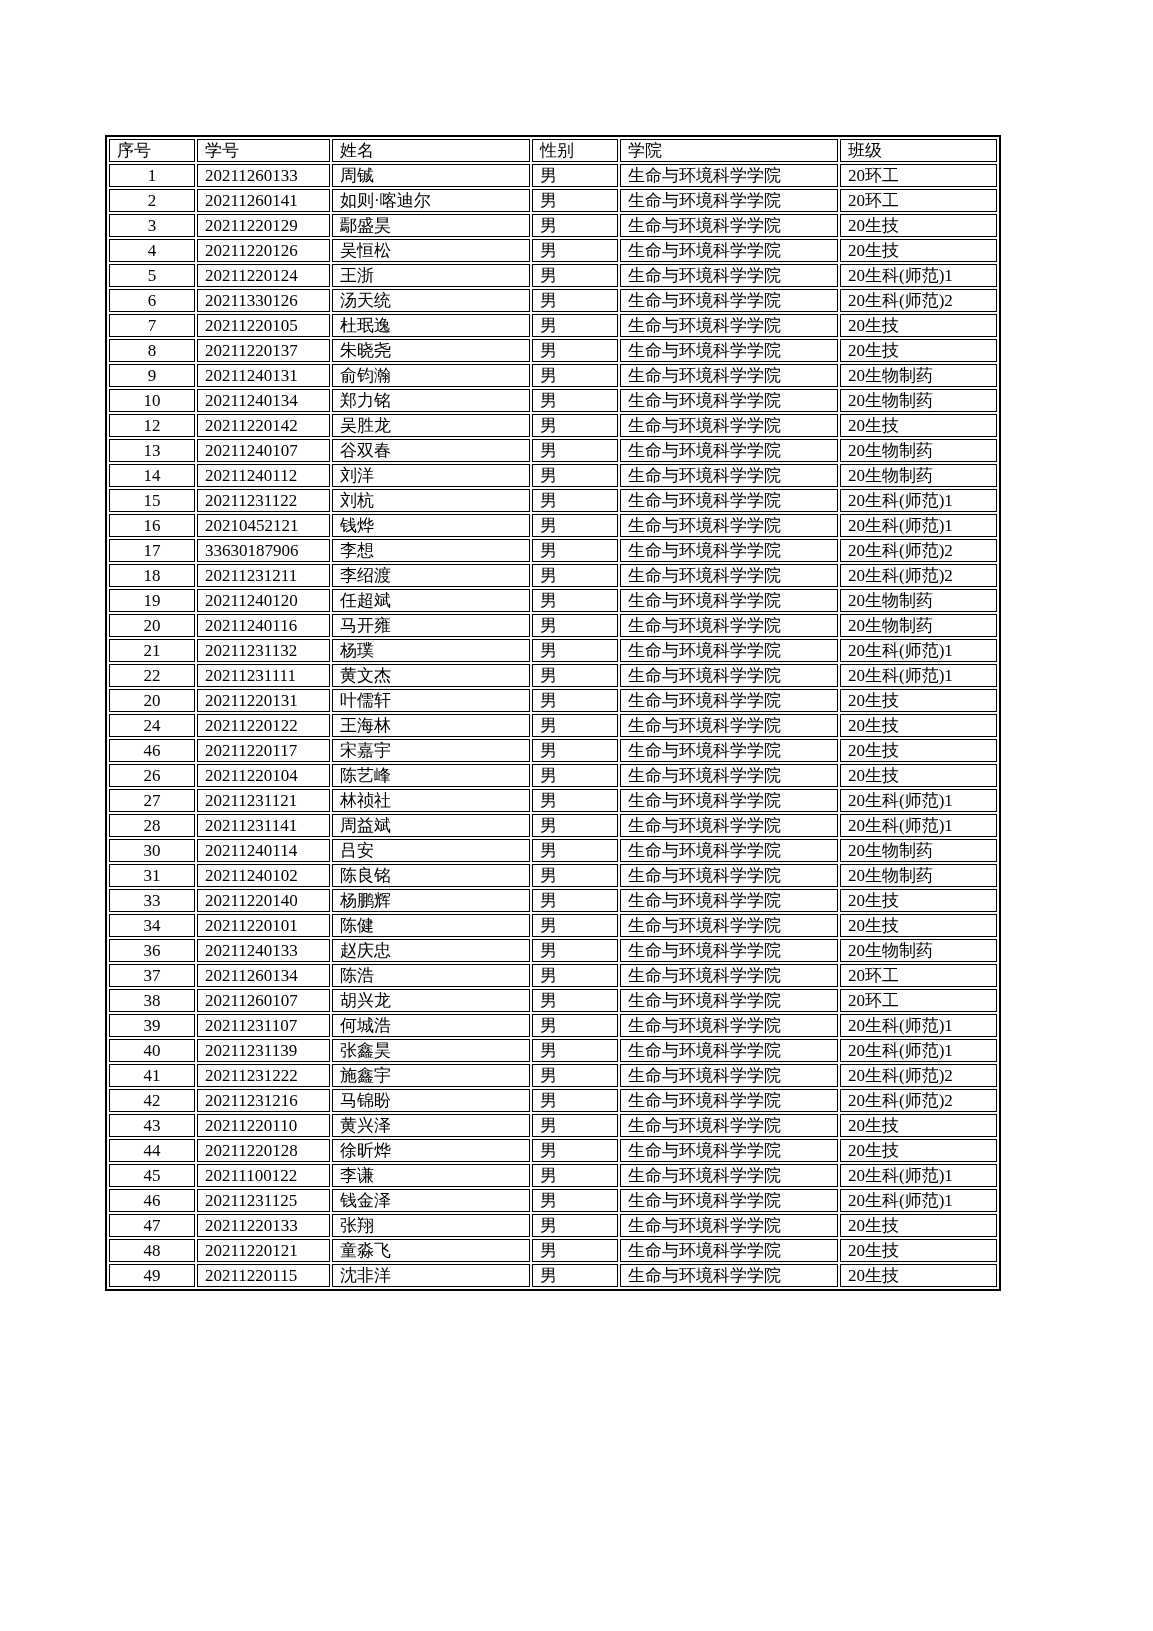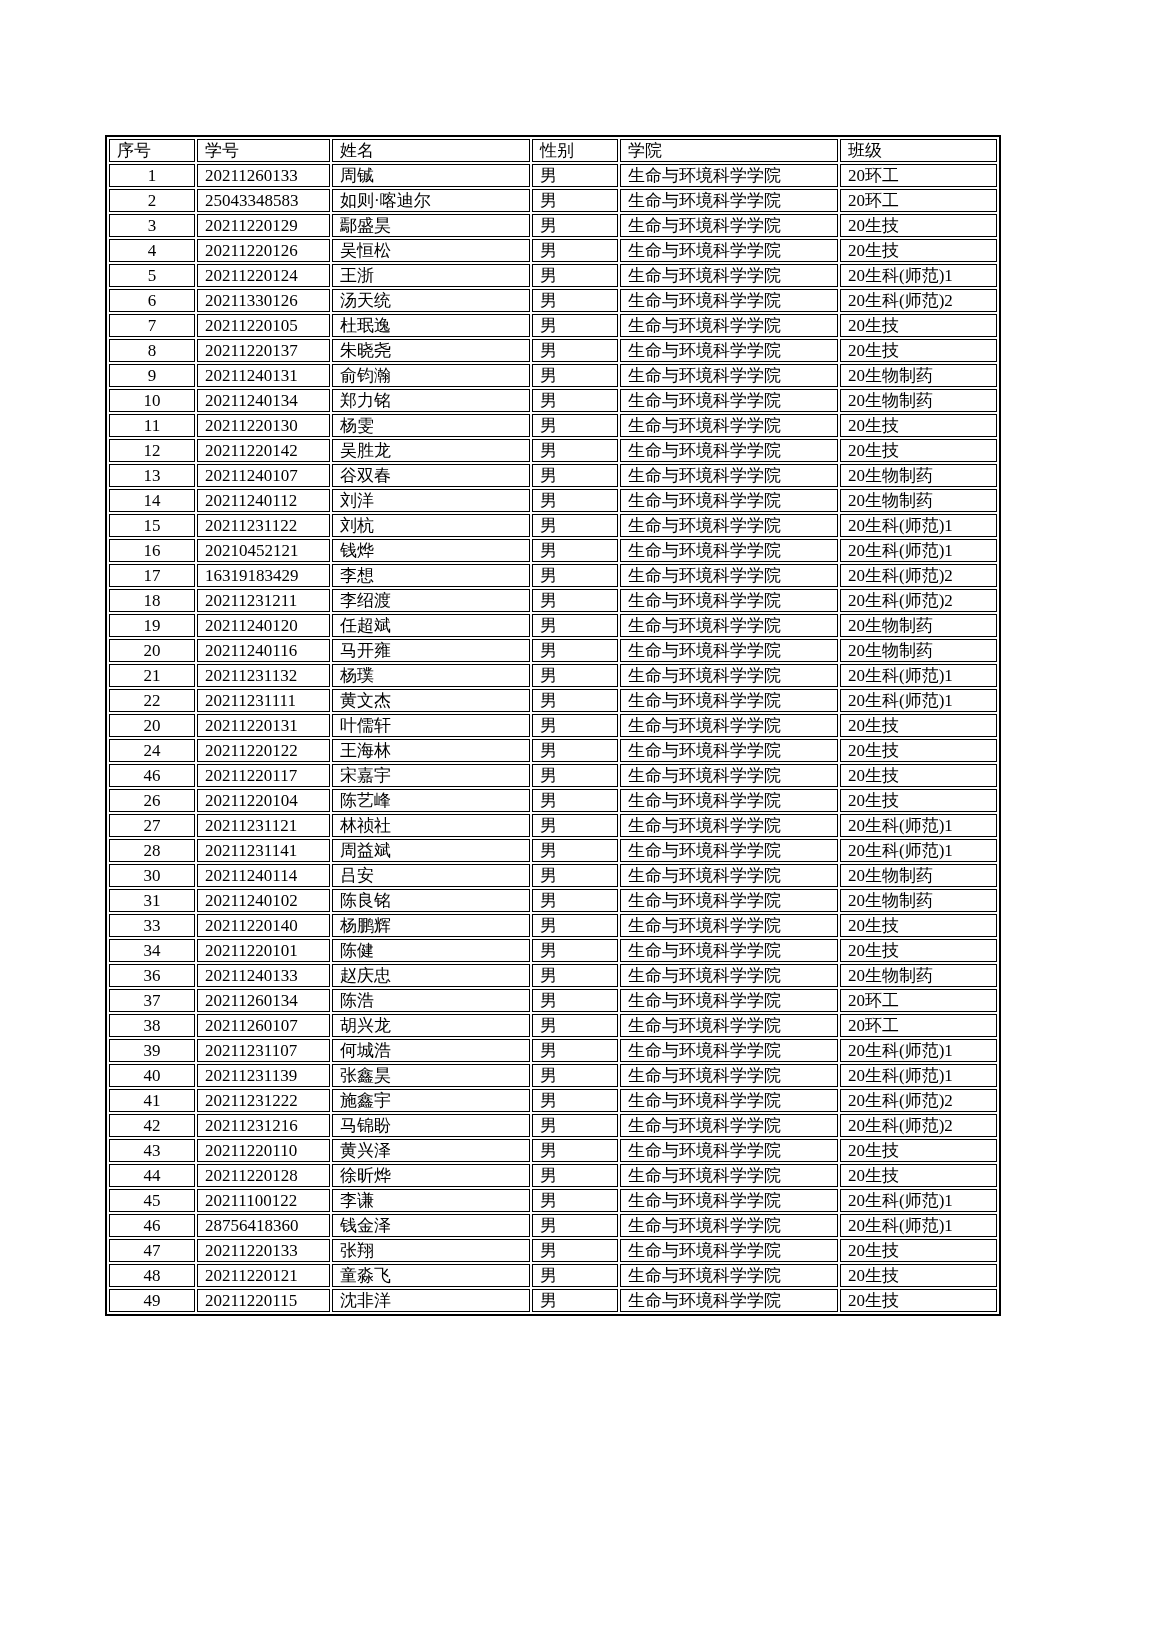--- a/index.html
+++ b/index.html
@@ -77,21 +77,21 @@
         <tr>
           <td class="c-center">1</td>
           <td>20211260133</td>
           <td>周铖</td>
           <td>男</td>
           <td>生命与环境科学学院</td>
           <td>20环工</td>
         </tr>
         <tr>
           <td class="c-center">2</td>
-          <td>25043348583</td>
+          <td>20211260141</td>
           <td>如则·喀迪尔</td>
           <td>男</td>
           <td>生命与环境科学学院</td>
           <td>20环工</td>
         </tr>
         <tr>
           <td class="c-center">3</td>
           <td>20211220129</td>
           <td>鄢盛昊</td>
           <td>男</td>
@@ -148,28 +148,20 @@
         </tr>
         <tr>
           <td class="c-center">10</td>
           <td>20211240134</td>
           <td>郑力铭</td>
           <td>男</td>
           <td>生命与环境科学学院</td>
           <td>20生物制药</td>
         </tr>
         <tr>
-          <td class="c-center">11</td>
-          <td>20211220130</td>
-          <td>杨雯</td>
-          <td>男</td>
-          <td>生命与环境科学学院</td>
-          <td>20生技</td>
-        </tr>
-        <tr>
           <td class="c-center">12</td>
           <td>20211220142</td>
           <td>吴胜龙</td>
           <td>男</td>
           <td>生命与环境科学学院</td>
           <td>20生技</td>
         </tr>
         <tr>
           <td class="c-center">13</td>
           <td>20211240107</td>
@@ -197,21 +189,21 @@
         <tr>
           <td class="c-center">16</td>
           <td>20210452121</td>
           <td>钱烨</td>
           <td>男</td>
           <td>生命与环境科学学院</td>
           <td>20生科(师范)1</td>
         </tr>
         <tr>
           <td class="c-center">17</td>
-          <td>16319183429</td>
+          <td>33630187906</td>
           <td>李想</td>
           <td>男</td>
           <td>生命与环境科学学院</td>
           <td>20生科(师范)2</td>
         </tr>
         <tr>
           <td class="c-center">18</td>
           <td>20211231211</td>
           <td>李绍渡</td>
           <td>男</td>
@@ -405,21 +397,21 @@
         <tr>
           <td class="c-center">45</td>
           <td>20211100122</td>
           <td>李谦</td>
           <td>男</td>
           <td>生命与环境科学学院</td>
           <td>20生科(师范)1</td>
         </tr>
         <tr>
           <td class="c-center">46</td>
-          <td>28756418360</td>
+          <td>20211231125</td>
           <td>钱金泽</td>
           <td>男</td>
           <td>生命与环境科学学院</td>
           <td>20生科(师范)1</td>
         </tr>
         <tr>
           <td class="c-center">47</td>
           <td>20211220133</td>
           <td>张翔</td>
           <td>男</td>

